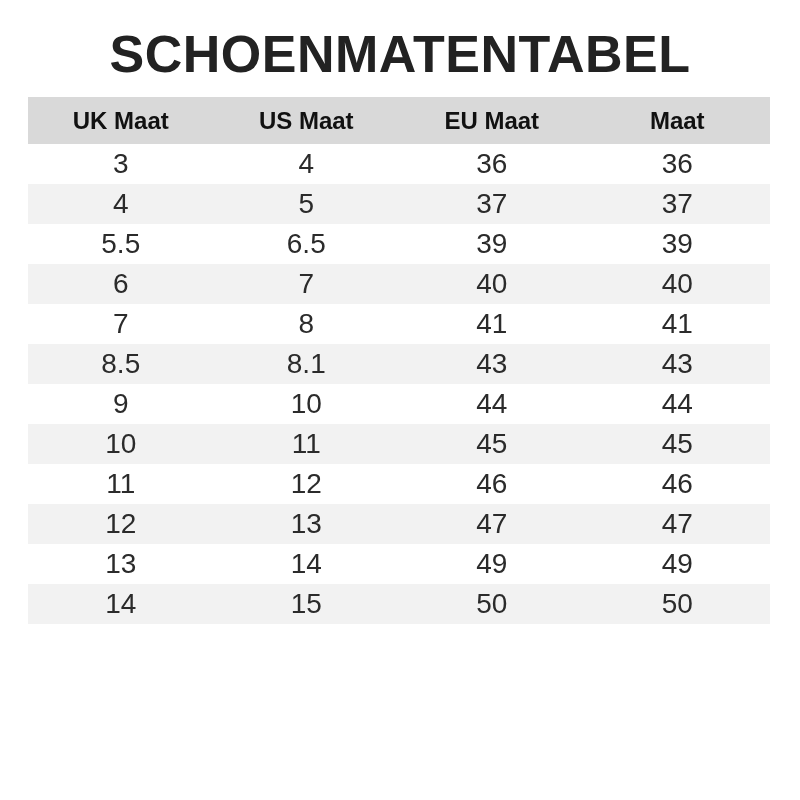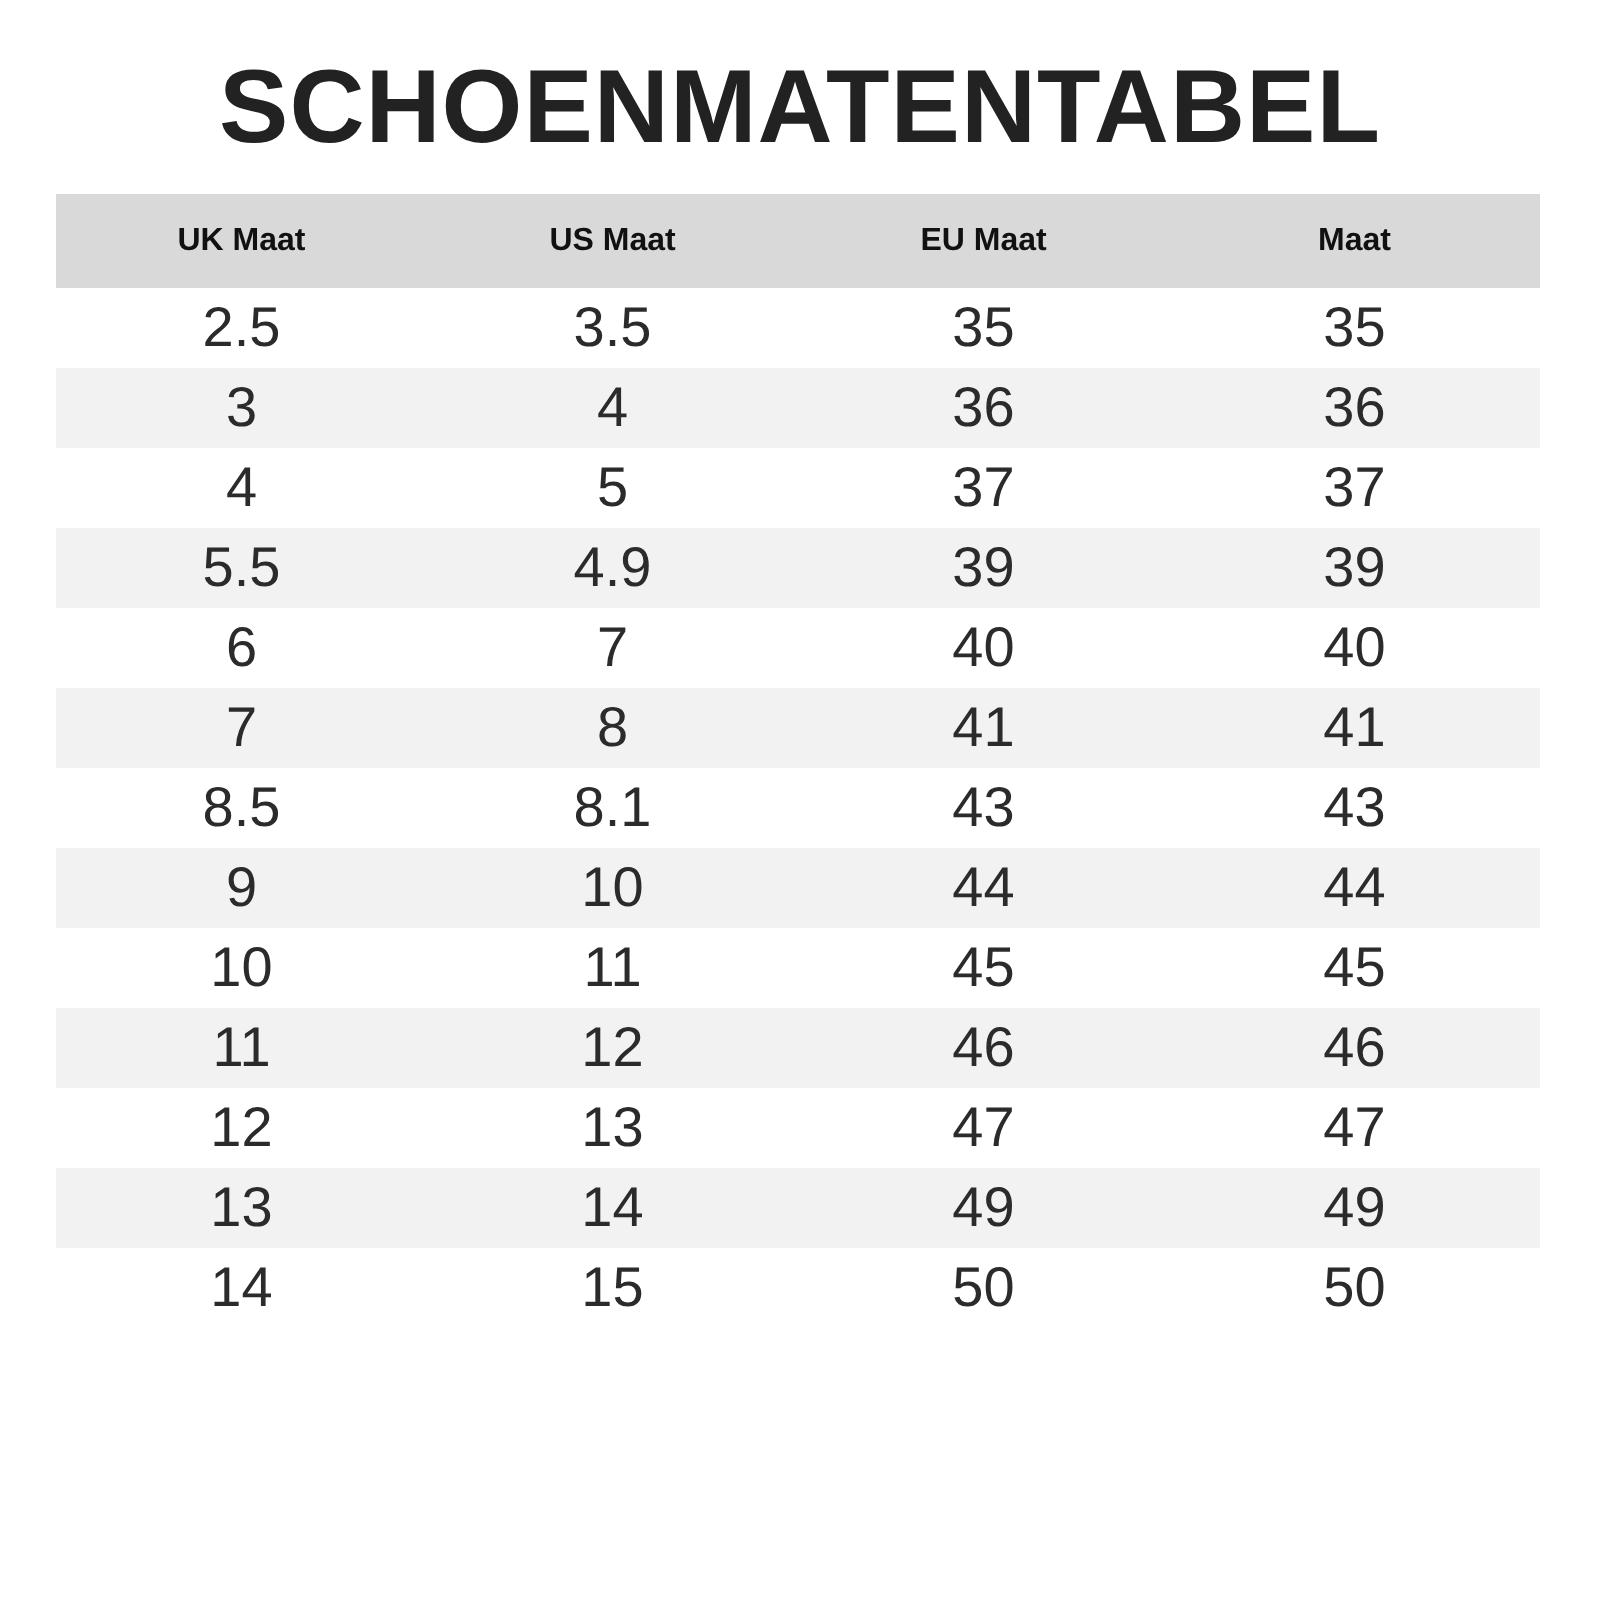--- a/index.html
+++ b/index.html
@@ -30,21 +30,21 @@
   }
   table.size-table {
     border-collapse: collapse;
     table-layout: fixed;
     width: 742px;
     margin: 15px auto 0 28px;
   }
   table.size-table th {
     background: #d9d9d9;
     height: 47px;
-    font-size: 16px;
+    font-size: 24px;
     font-weight: bold;
     color: #111111;
     text-align: center;
     vertical-align: middle;
     padding: 0;
   }
   table.size-table td {
     height: 40px;
     font-size: 28px;
     font-weight: 400;
@@ -70,45 +70,39 @@
   <table class="size-table">
     <thead>
       <tr>
         <th>UK Maat</th>
         <th>US Maat</th>
         <th>EU Maat</th>
         <th>Maat</th>
       </tr>
     </thead>
     <tbody>
-  <tr>
-    <td>2.5</td>
-    <td>3.5</td>
-    <td>35</td>
-    <td>35</td>
-  </tr>
 
   <tr>
     <td>3</td>
     <td>4</td>
     <td>36</td>
     <td>36</td>
   </tr>
 
   <tr>
     <td>4</td>
     <td>5</td>
     <td>37</td>
     <td>37</td>
   </tr>
 
 
   <tr>
     <td>5.5</td>
-    <td>4.9</td>
+    <td>6.5</td>
     <td>39</td>
     <td>39</td>
   </tr>
 
   <tr>
     <td>6</td>
     <td>7</td>
     <td>40</td>
     <td>40</td>
   </tr>

